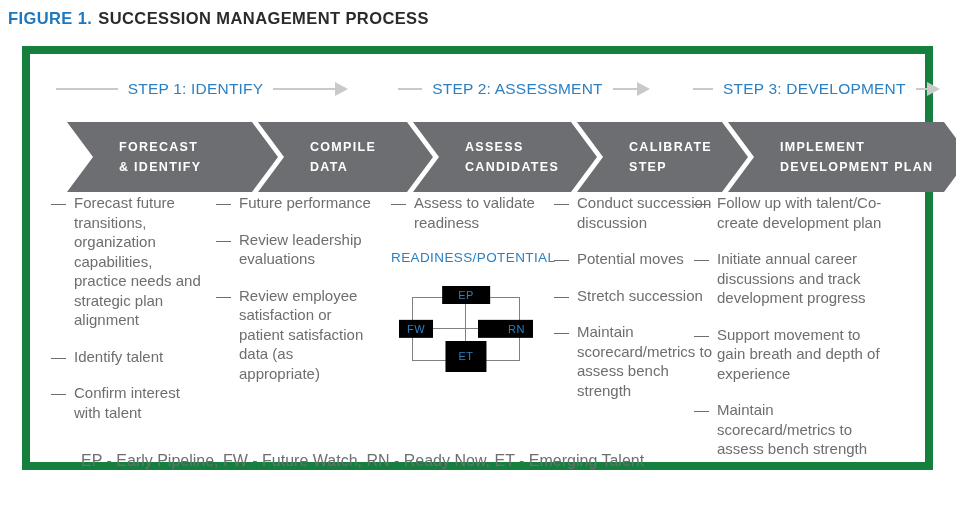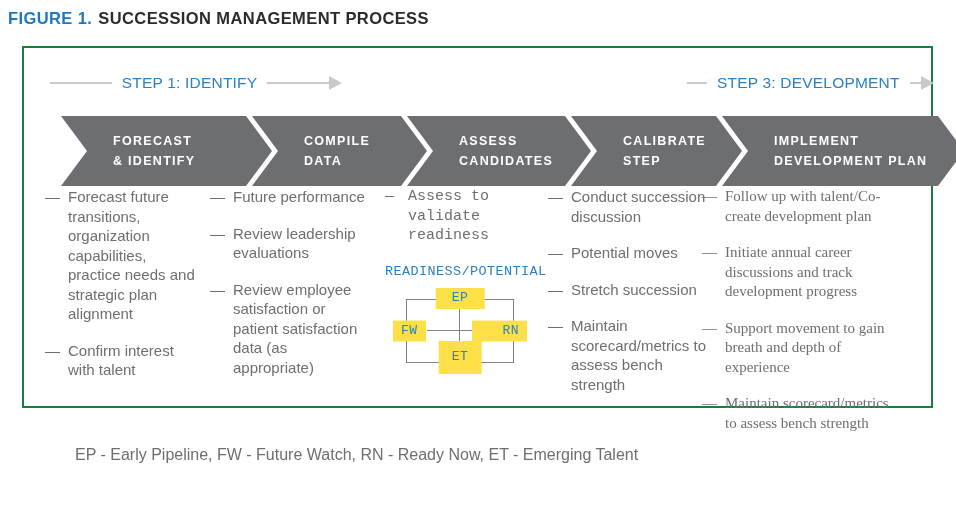--- a/index.html
+++ b/index.html
@@ -7,22 +7,22 @@
     width:956px;height:507px;position:relative;background:#ffffff;
     font-family:"Liberation Sans",sans-serif;overflow:hidden;
   }
   
   .page-title{position:absolute;left:8px;top:9px;font-size:16.5px;font-weight:bold;letter-spacing:.4px;white-space:nowrap;}
   .page-title .fig{color:#1e78be;}
   .page-title .ttl{color:#2b2b2b;margin-left:6px;}
 
   
   .figure-box{
-    position:absolute;left:22px;top:46px;width:911px;height:362px;
-    border:2px solid #15803d;box-sizing:border-box;background:#fff;
+    position:absolute;left:22px;top:46px;width:911px;height:424px;
+    border:8px solid #15803d;box-sizing:border-box;background:#fff;
   }
 
   
   .step-group{position:absolute;top:24px;height:22px;display:flex;align-items:center;}
   #step1{left:26px;width:292px;}
   #step2{left:368px;width:252px;}
   #step3{left:663px;width:247px;}
   .h-line{height:2px;background:#c8c9cb;}
   .lead{flex:1;}
   #step3 .lead{flex:0 0 20px;}
@@ -48,54 +48,59 @@
   #chev4{left:661px;width:242px;}
   .chev .lbl{
     padding-left:52px;color:#ffffff;font-weight:bold;font-size:12.5px;
     letter-spacing:1.3px;line-height:1.6;white-space:nowrap;
   }
 
   
   .col{position:absolute;top:139px;color:#6d6e71;font-size:15px;line-height:1.3;}
   #col1{left:21px;width:157px;}
   #col2{left:186px;width:162px;}
-  #col3{left:361px;width:156px;font-family:Liberation Mono, monospace;}
+  #col3{left:361px;width:156px;}
   #col4{left:524px;width:162px;}
-  #col5{left:678px;width:198px;font-family:Liberation Serif, serif;}
+  #col5{left:664px;width:198px;}
   .col ul{list-style:none;margin:0;padding:0;}
   .col li{position:relative;padding-left:23px;margin-bottom:17px;}
   .col li::before{content:"\2014";position:absolute;left:0;top:0;}
 
   
-  .matrix-title{color:#2b80c2;font-size:13.5px;letter-spacing:.4px;margin:6px 0 8px;white-space:nowrap;}
+  .matrix-title{color:#2b80c2;font-size:13.5px;letter-spacing:.4px;margin:6px 0 19px;white-space:nowrap;}
   .matrix{position:relative;width:134px;height:86px;margin-left:8px;}
   .matrix-rect{position:absolute;left:13px;right:13px;top:11px;bottom:11px;border:1px solid #7f8184;}
   .cross-h{position:absolute;left:34px;right:34px;top:42px;height:1px;background:#7f8184;}
   .cross-v{position:absolute;top:17px;bottom:17px;left:66px;width:1px;background:#7f8184;}
-  .mlabel{position:absolute;background:#fde047;color:#2b80c2;font-size:13px;padding:2px 8px;letter-spacing:.5px;}
+  .mlabel{position:absolute;background:#000000;color:#2b80c2;font-size:11px;padding:2px 8px;letter-spacing:.5px;}
   .m-top{top:0;left:50%;transform:translateX(-50%);padding:2px 16px;}
   .m-left{left:0;top:50%;transform:translateY(-50%);}
   .m-right{right:0;top:50%;transform:translateY(-50%);padding-left:30px;}
   .m-bottom{bottom:0;left:50%;transform:translateX(-50%);padding:8px 13px;}
 
   
   .legend{position:absolute;left:17px;top:398px;font-size:16px;color:#6d6e71;white-space:nowrap;margin-left:34px;}
 </style>
 </head>
 <body>
 
 <div class="page-title">
   <span class="fig">FIGURE 1.</span><span class="ttl">SUCCESSION MANAGEMENT PROCESS</span>
 </div>
 
 <div class="figure-box">
 
   <div class="step-group" id="step1">
     <div class="h-line lead"></div>
     <div class="step-label">STEP 1: IDENTIFY</div>
+    <div class="h-line trail"></div>
+  </div>
+  <div class="step-group" id="step2">
+    <div class="h-line lead"></div>
+    <div class="step-label">STEP 2: ASSESSMENT</div>
     <div class="h-line trail"></div>
   </div>
   <div class="step-group" id="step3">
     <div class="h-line lead"></div>
     <div class="step-label">STEP 3: DEVELOPMENT</div>
     <div class="h-line trail"></div>
   </div>
 
   <div class="chevron-band">
     <div class="chev" id="chev0">
@@ -126,20 +131,21 @@
       <div class="lbl">
         <span>IMPLEMENT</span><br>
         <span>DEVELOPMENT PLAN</span>
       </div>
     </div>
   </div>
 
   <div class="col" id="col1">
     <ul>
       <li>Forecast future transitions, organization capabilities, practice needs and strategic plan alignment</li>
+      <li>Identify talent</li>
       <li>Confirm interest with talent</li>
     </ul>
   </div>
 
   <div class="col" id="col2">
     <ul>
       <li>Future performance</li>
       <li>Review leadership evaluations</li>
       <li>Review employee satisfaction or patient satisfaction data (as appropriate)</li>
     </ul>

